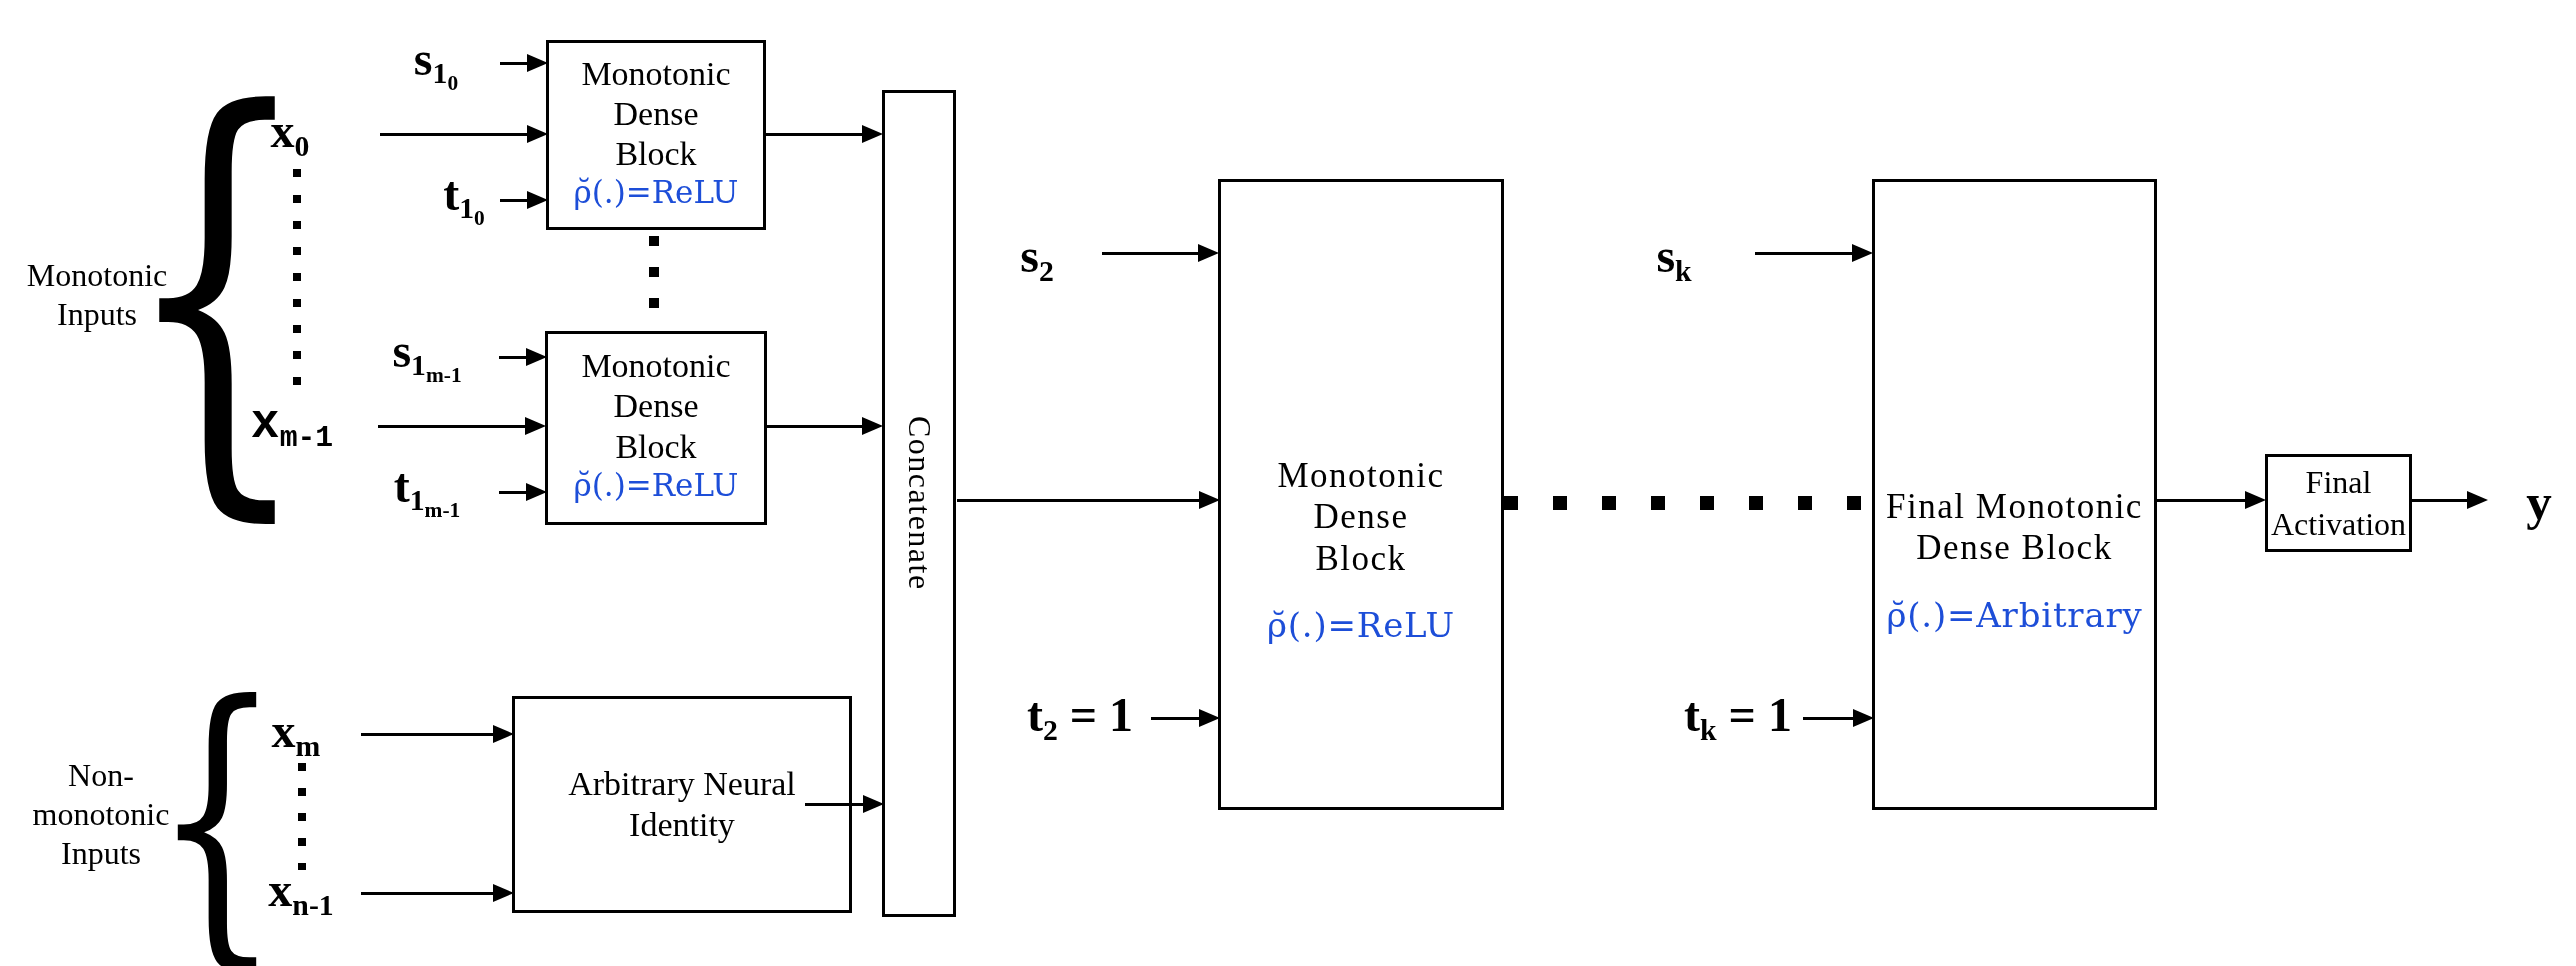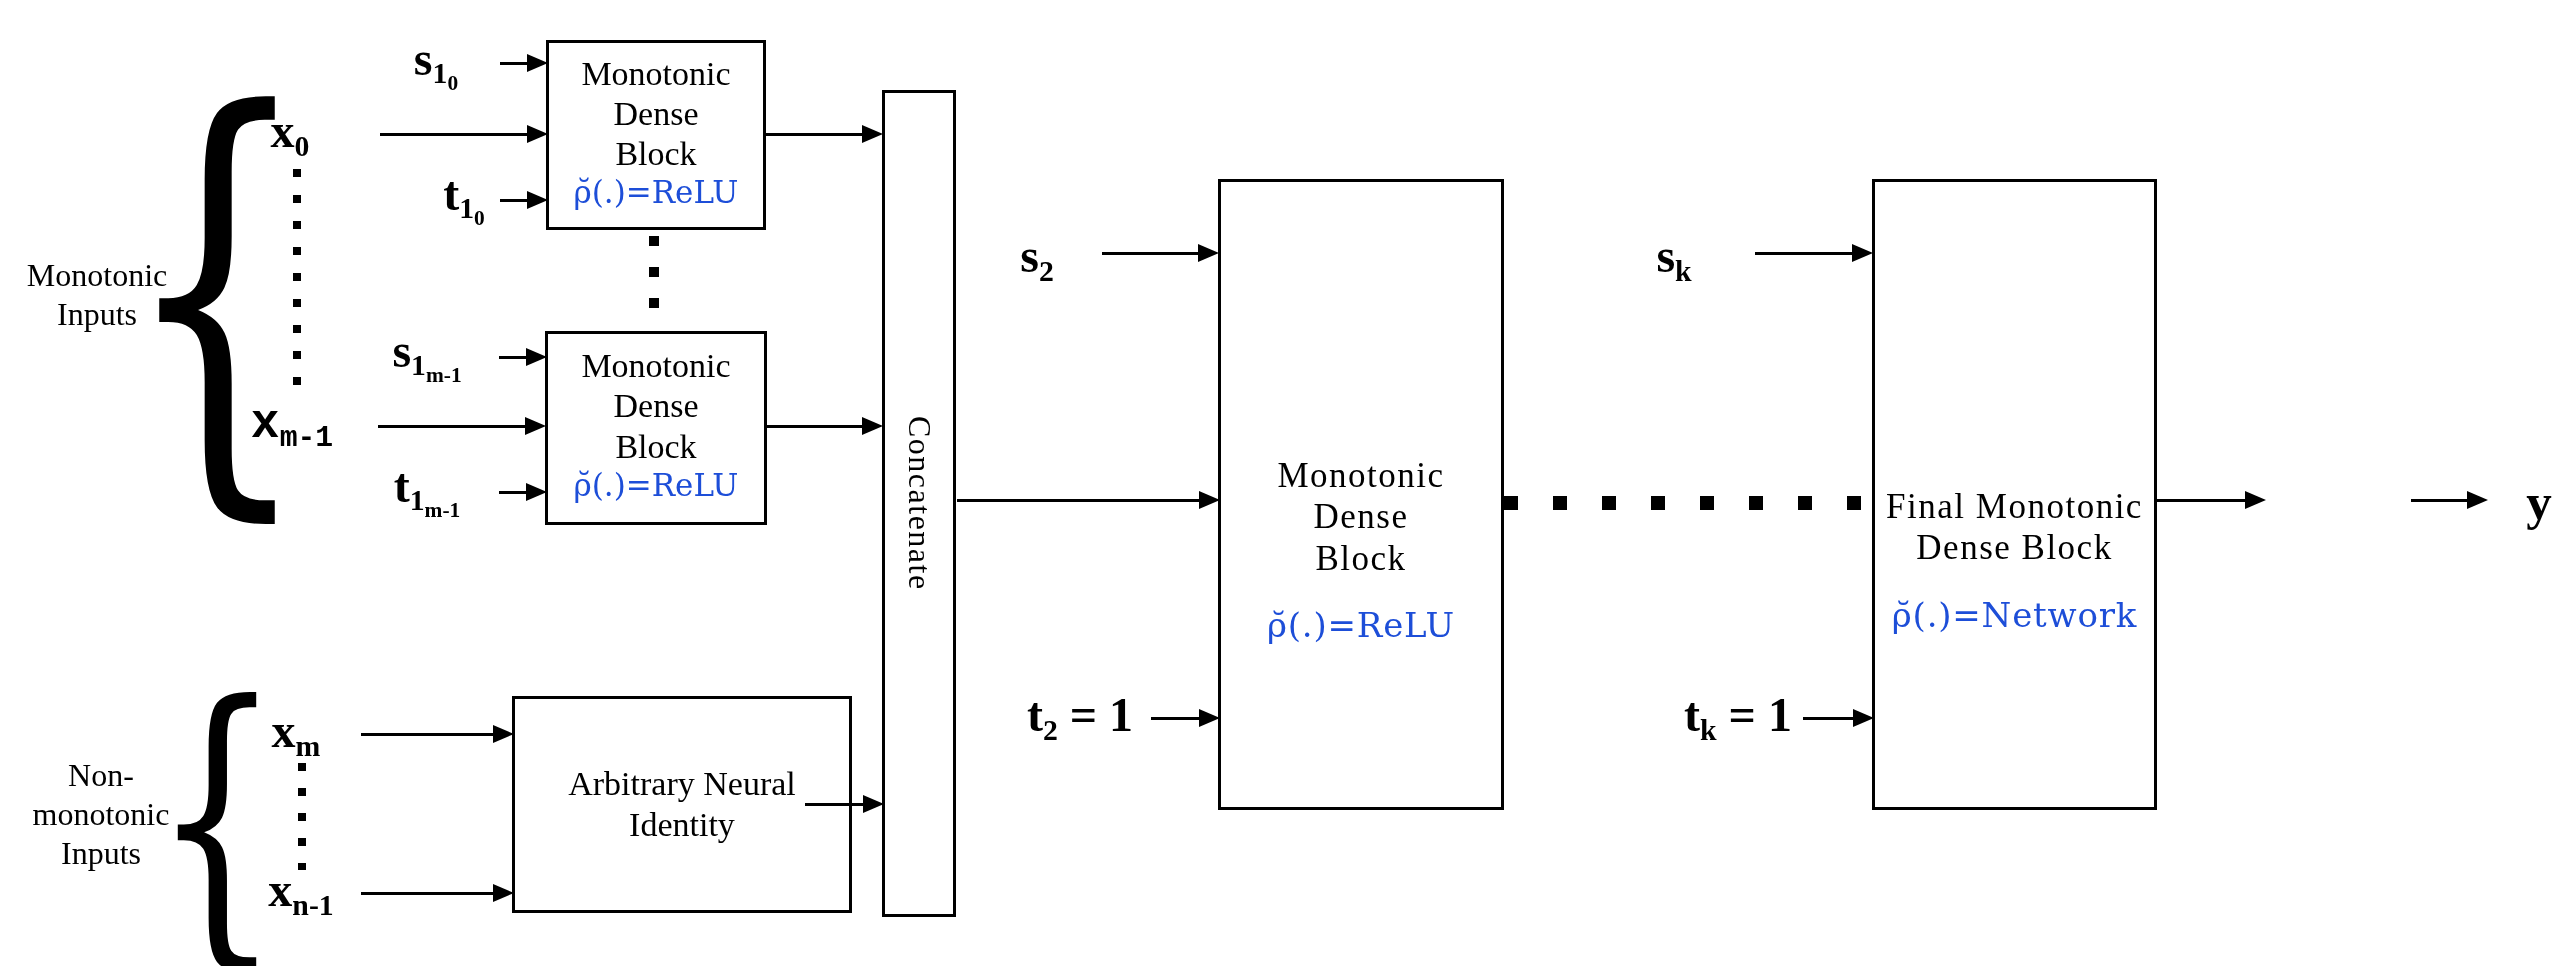--- a/index.html
+++ b/index.html
@@ -135,23 +135,27 @@
   <div class="box wide" style="left:1218px;top:179px;width:286px;height:631px;padding-top:273px;justify-content:flex-start;">
     <div class="bline">Monotonic</div>
     <div class="bline">Dense</div>
     <div class="bline">Block</div>
     <div class="activation">ρ̆(.)=ReLU</div>
   </div>
 
   <div class="box wide" style="left:1872px;top:179px;width:285px;height:631px;padding-top:304px;justify-content:flex-start;">
     <div class="bline">Final Monotonic</div>
     <div class="bline">Dense Block</div>
-    <div class="activation">ρ̆(.)=Network</div>
-  </div>
-
+    <div class="activation">ρ̆(.)=Arbitrary</div>
+  </div>
+
+  <div class="box" style="left:2265px;top:454px;width:147px;height:98px;justify-content:center;gap:10.7px;">
+    <div class="bline" style="font-size:32px;line-height:1;">Final</div>
+    <div class="bline" style="font-size:32px;line-height:1;">Activation</div>
+  </div>
 
   <div class="arrow" style="left:500px;top:54px;width:48px;">
       <div class="shaft"></div>
       <div class="head"></div>
     </div>
   <div class="arrow" style="left:380px;top:125px;width:168px;">
       <div class="shaft"></div>
       <div class="head"></div>
     </div>
   <div class="arrow" style="left:500px;top:191px;width:48px;">

